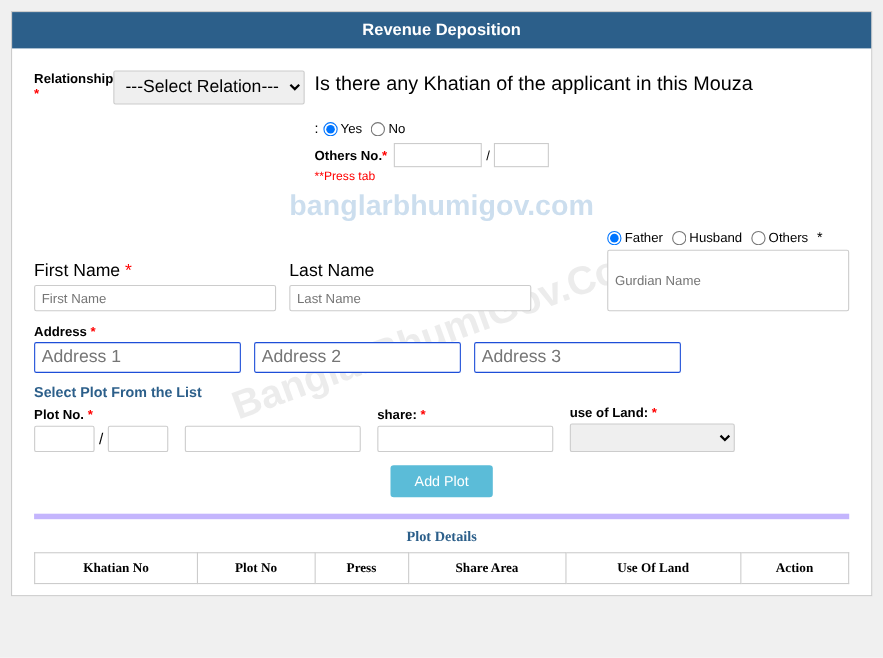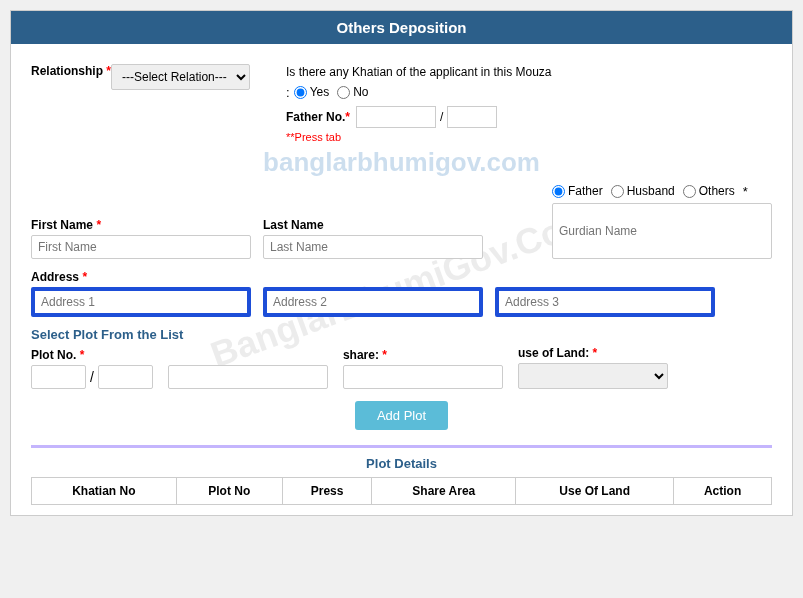--- a/index.html
+++ b/index.html
@@ -59,39 +59,39 @@
       font-size: 12px;
       font-weight: bold;
       margin-bottom: 3px;
     }
     .field-group label .required {
       color: red;
     }
     .field-group select {
       border: 1px solid #ccc;
       padding: 4px 6px;
-      font-size: 12px;
+      font-size: 16px;
       border-radius: 2px;
       outline: none;
     }
     
     .relationship-section {
       width: 220px;
     }
     .khatian-section {
       flex: 1;
     }
     .khatian-question {
-      font-size: 12px;
-      margin-bottom: 4px;
+      font-size: 18px;
+      margin-bottom: 20px;
       line-height: 1.4;
     }
     .radio-inline {
       display: inline-flex;
-      align-items: center;
+      align-items: flex-end;
       margin-right: 8px;
       font-size: 12px;
     }
     .radio-inline input {
       margin-right: 3px;
     }
     .khatian-no-row {
       display: flex;
       align-items: center;
       margin-top: 6px;
@@ -129,22 +129,22 @@
       margin-bottom: 10px;
       position: relative;
       z-index: 1;
     }
     .name-field {
       display: flex;
       flex-direction: column;
       margin-right: 12px;
     }
     .name-field label {
-      font-size: 12px;
-      font-weight: bold;
+      font-size: 16px;
+      font-weight: normal;
       margin-bottom: 3px;
     }
     .name-field label .required {
       color: red;
     }
     .name-field input {
       border: 1px solid #ccc;
       padding: 4px 6px;
       font-size: 12px;
       width: 220px;
@@ -186,24 +186,24 @@
     }
     .address-label .required {
       color: red;
     }
     .address-field {
       display: flex;
       flex-direction: column;
       margin-right: 12px;
     }
     .address-field input {
-      border: 4px solid #1d4ed8;
+      border: 1px solid #1d4ed8;
       padding: 4px 6px;
-      font-size: 12px;
-      width: 220px;
+      font-size: 16px;
+      width: 188px;
       border-radius: 2px;
     }
     
     .select-plot-title {
       font-size: 13px;
       font-weight: bold;
       color: #2c5f8a;
       margin-bottom: 4px;
       position: relative;
       z-index: 1;
@@ -267,24 +267,25 @@
       background: #5bbcd8;
       color: #fff;
       border: none;
       padding: 7px 22px;
       font-size: 13px;
       border-radius: 3px;
       cursor: pointer;
     }
     
     .plot-details-section {
-      border-top: 3px solid #c4b5fd;
+      border-top: 5px solid #c4b5fd;
       padding-top: 8px;
       position: relative;
       z-index: 1;
+      font-family: Liberation Serif, serif;
     }
     .plot-details-title {
       text-align: center;
       color: #2c5f8a;
       font-size: 13px;
       font-weight: bold;
       margin-bottom: 6px;
     }
     .plot-table {
       width: 100%;
@@ -298,21 +299,21 @@
       font-weight: bold;
       text-align: center;
     }
   </style>
 </head>
 <body>
 
 <div class="main-container">
 
   <div class="header">
-    <span>Others Deposition</span>
+    <span>Revenue Deposition</span>
   </div>
 
   <div class="form-body">
 
     <div class="watermark">BanglarBhumiGov.Com</div>
 
     <div class="row" style="margin-top:10px;">
 
       <div class="field-group relationship-section">
         <label>
@@ -331,21 +332,21 @@
             <input type="radio" name="khatian_radio" checked="" style="">
             <span>Yes</span>
           </label>
           <label class="radio-inline">
             <input type="radio" name="khatian_radio" style="">
             <span>No</span>
           </label>
         </div>
         <div class="khatian-no-row">
           <label>
-            <span>Father No.</span><span class="required">*</span>
+            <span>Others No.</span><span class="required">*</span>
           </label>
           <input type="text" style="width: 80px; margin-right: 4px;">
           <span class="slash">/</span>
           <input type="text" class="kh-second" style="width: 50px;">
         </div>
         <div class="press-tab">**Press tab</div>
       </div>
     </div>
 
     <div style="text-align:center;font-size:26px;font-weight:bold;color:#1a6bb5;opacity:0.22;pointer-events:none;user-select:none;margin:-4px 0 2px 0;position:relative;z-index:0;">banglarbhumigov.com</div>

